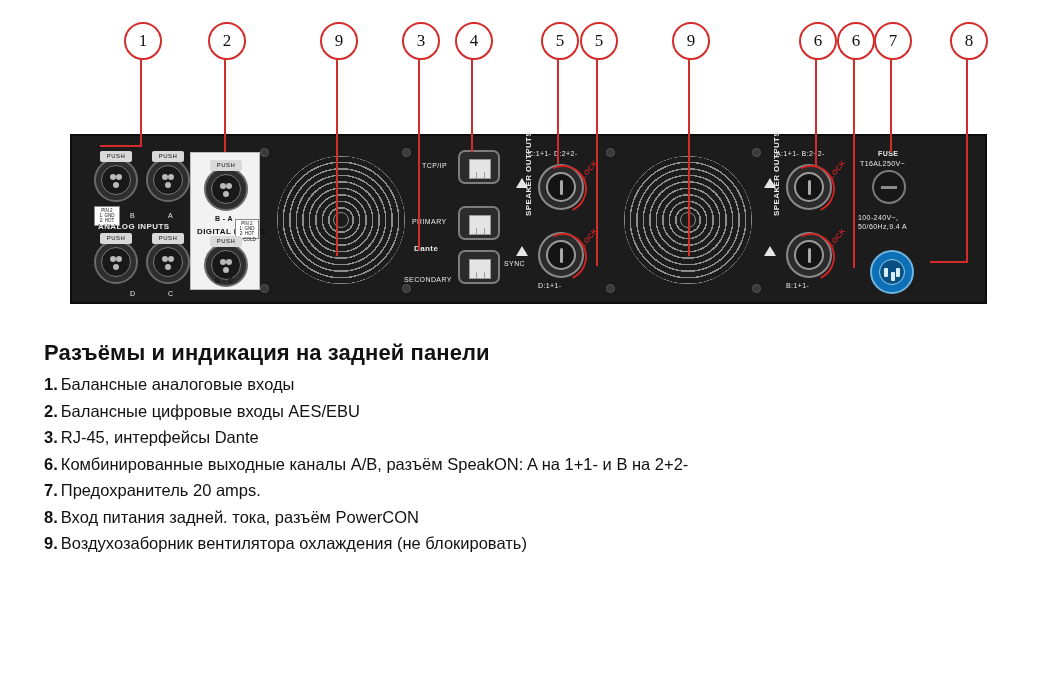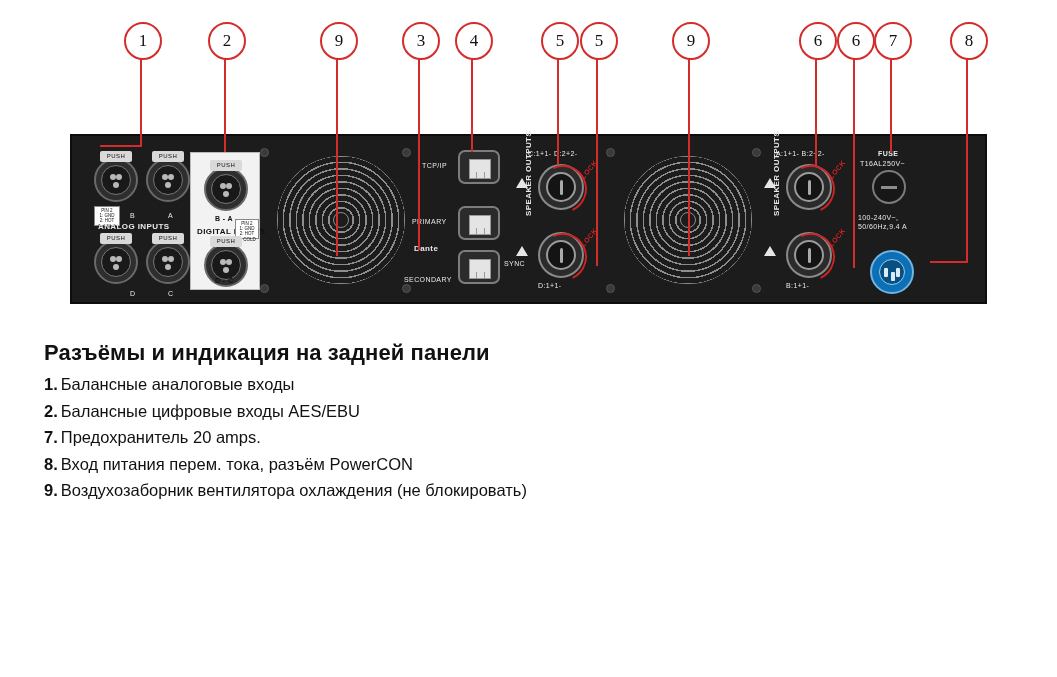--- a/index.html
+++ b/index.html
@@ -531,21 +531,27 @@
 <div id="caption">
   <h1>Разъёмы и индикация на задней панели</h1>
 
   <div class="legend-row">
     <span class="num">1.</span><span>Балансные аналоговые входы</span>
   </div>
   <div class="legend-row">
     <span class="num">2.</span><span>Балансные цифровые входы AES/EBU</span>
   </div>
   <div class="legend-row">
+    <span class="num">3.</span><span>RJ-45, интерфейсы Dante</span>
+  </div>
+  <div class="legend-row">
+    <span class="num">6.</span><span>Комбинированные выходные каналы A/B, разъём SpeakON: A на 1+1- и B на 2+2-</span>
+  </div>
+  <div class="legend-row">
     <span class="num">7.</span><span>Предохранитель 20 amps.</span>
   </div>
   <div class="legend-row">
-    <span class="num">8.</span><span>Вход питания перем. тока, разъём PowerCON</span>
+    <span class="num">8.</span><span>Вход питания задней. тока, разъём PowerCON</span>
   </div>
   <div class="legend-row">
     <span class="num">9.</span><span>Воздухозаборник вентилятора охлаждения (не блокировать)</span>
   </div>
 </div>
 
 </body></html>

